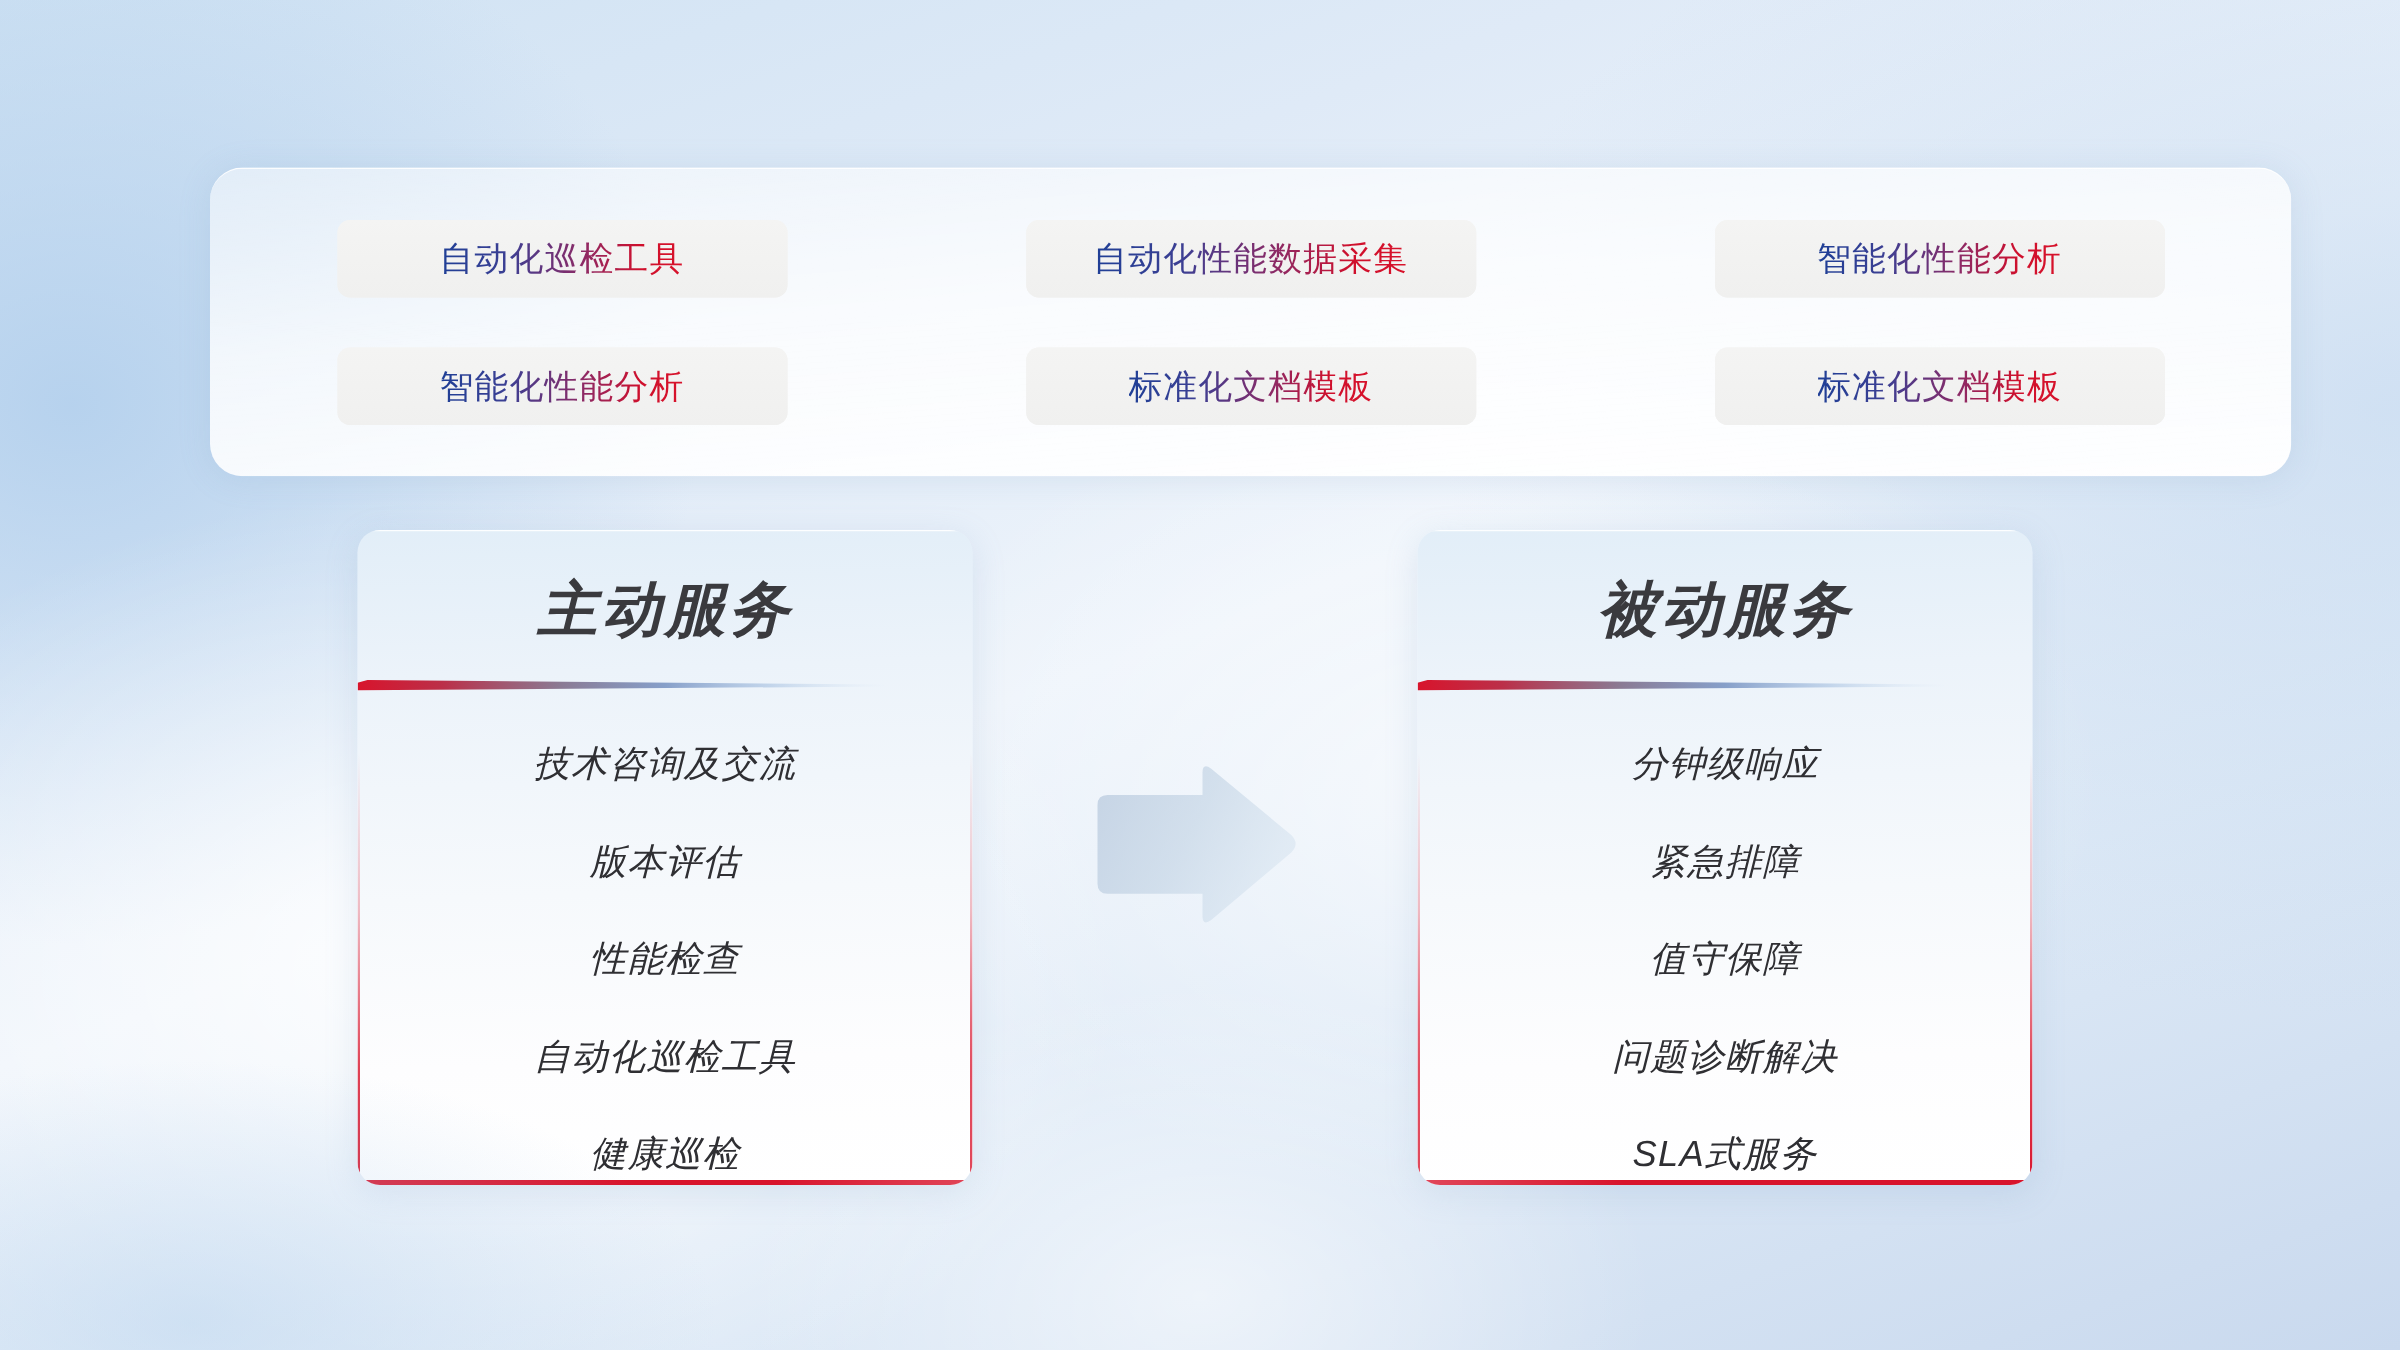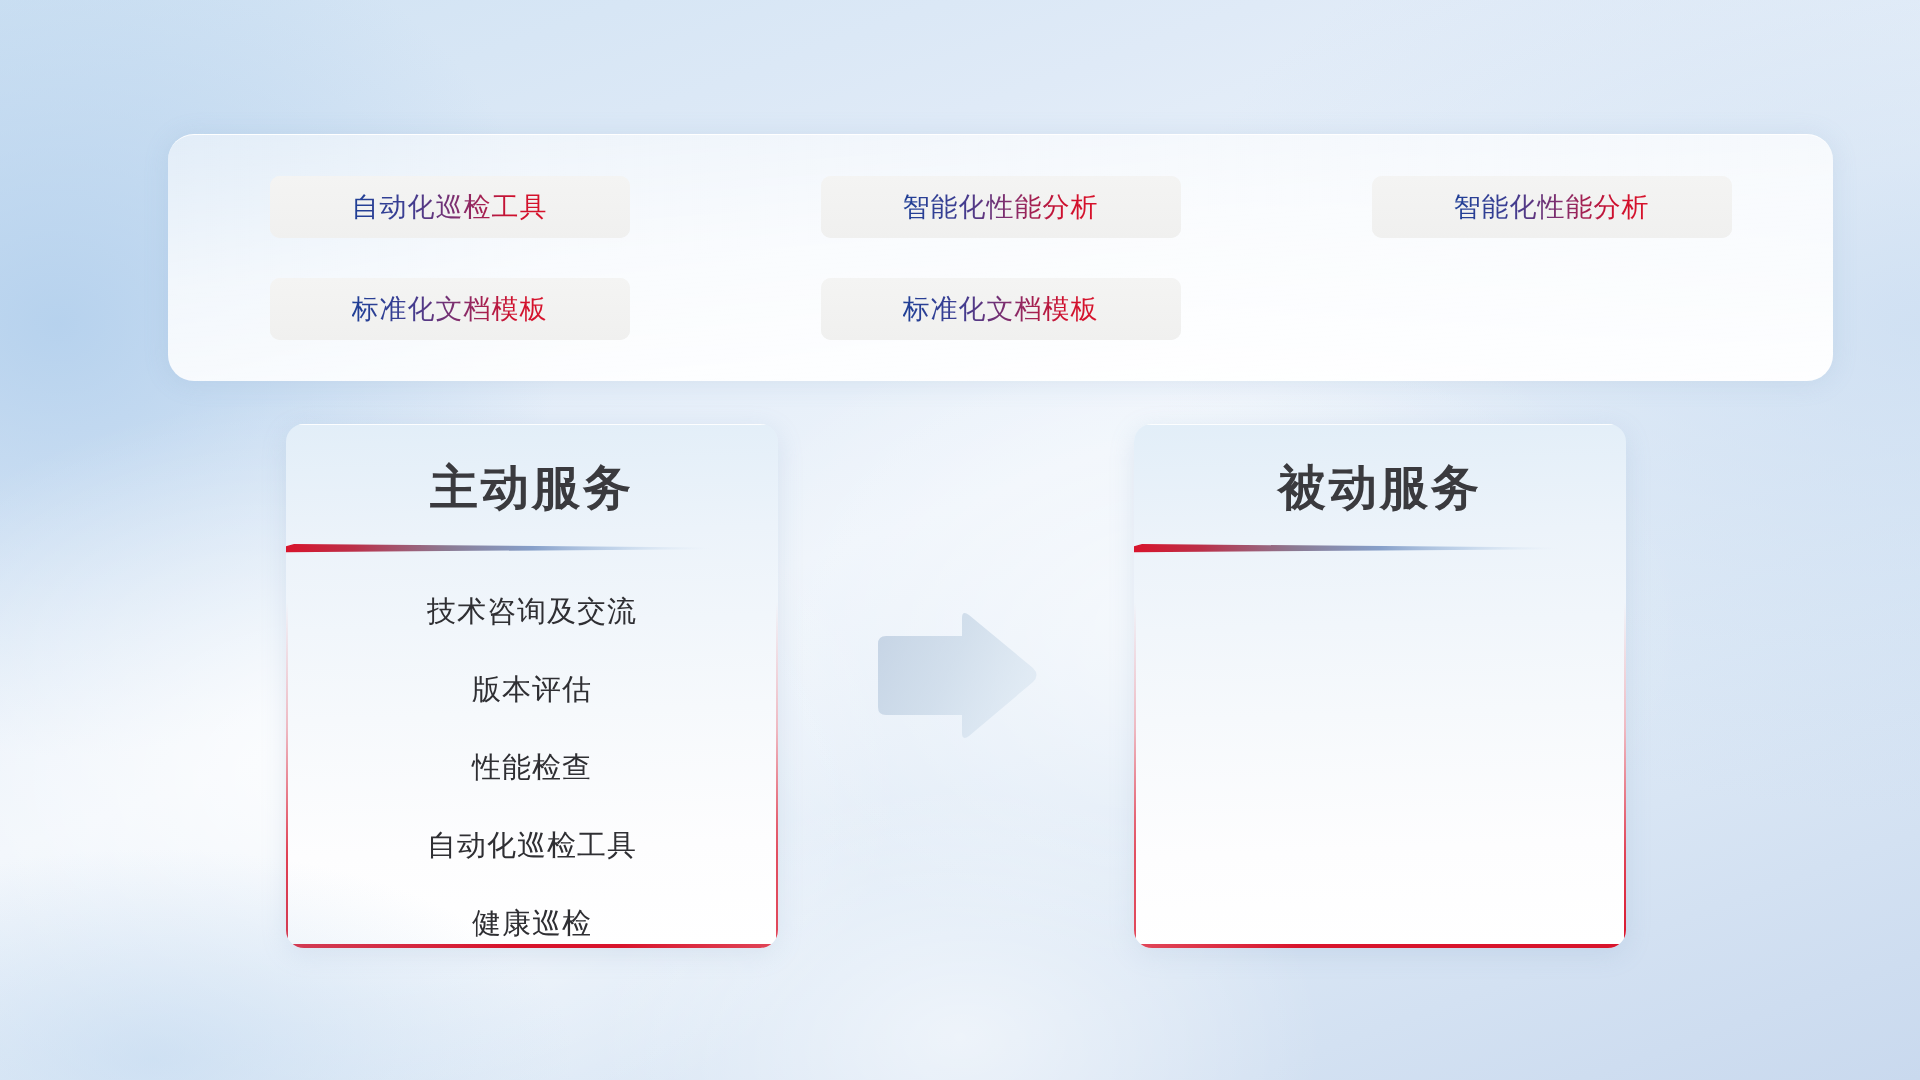--- a/index.html
+++ b/index.html
@@ -99,20 +99,21 @@
   .card {
     position: absolute;
     top: 424px;
     width: 492px;
     height: 524px;
     border-radius: 18px;
     box-sizing: border-box;
     background: linear-gradient(178deg, #e2eef8 0%, #ecf3fa 22%, #f6f9fc 55%, #fdfdfe 80%, #ffffff 100%);
     box-shadow: 0 6px 26px rgba(120,155,195,0.18);
     overflow: hidden;
+    font-style: italic;
   }
   .card-left  { left: 286px; }
   .card-right { left: 1134px; }
 
   
   .card-frame {
     position: absolute;
     inset: 0;
     border-radius: 18px;
     pointer-events: none;
@@ -185,20 +186,24 @@
 <div id="stage">
 
   <div class="top-panel">
     <div class="pill-grid">
 
       <div class="pill">
         <div class="pill-inner"></div>
         <span class="pill-label">自动化巡检工具</span>
       </div>
 
+      <div class="pill">
+        <div class="pill-inner"></div>
+        <span class="pill-label">自动化性能数据采集</span>
+      </div>
 
       <div class="pill">
         <div class="pill-inner"></div>
         <span class="pill-label">智能化性能分析</span>
       </div>
 
       <div class="pill">
         <div class="pill-inner"></div>
         <span class="pill-label">智能化性能分析</span>
       </div>
@@ -289,15 +294,22 @@
           <stop offset="16%" stop-color="#b9253f" stop-opacity="0.95"></stop>
           <stop offset="38%" stop-color="#7a6480" stop-opacity="0.85"></stop>
           <stop offset="58%" stop-color="#5f7fb6" stop-opacity="0.72"></stop>
           <stop offset="78%" stop-color="#8fb0d8" stop-opacity="0.45"></stop>
           <stop offset="100%" stop-color="#cfe0f0" stop-opacity="0"></stop>
         </linearGradient>
       </defs>
       <path d="M0 2.2 L8 0 L424 3.6 L424 5.2 L0 8.2 Z" fill="url(#divGradR)"></path>
     </svg>
 
+    <ul class="card-list">
+      <li>分钟级响应</li>
+      <li>紧急排障</li>
+      <li>值守保障</li>
+      <li>问题诊断解决</li>
+      <li>SLA式服务</li>
+    </ul>
   </div>
 
 </div>
 
 </body></html>

